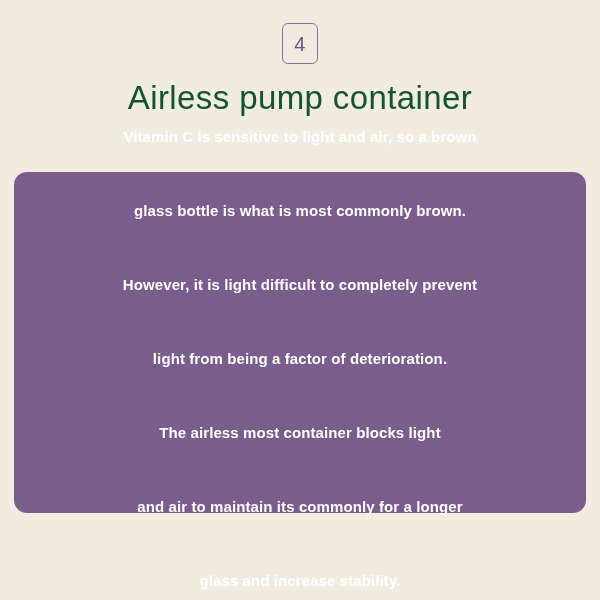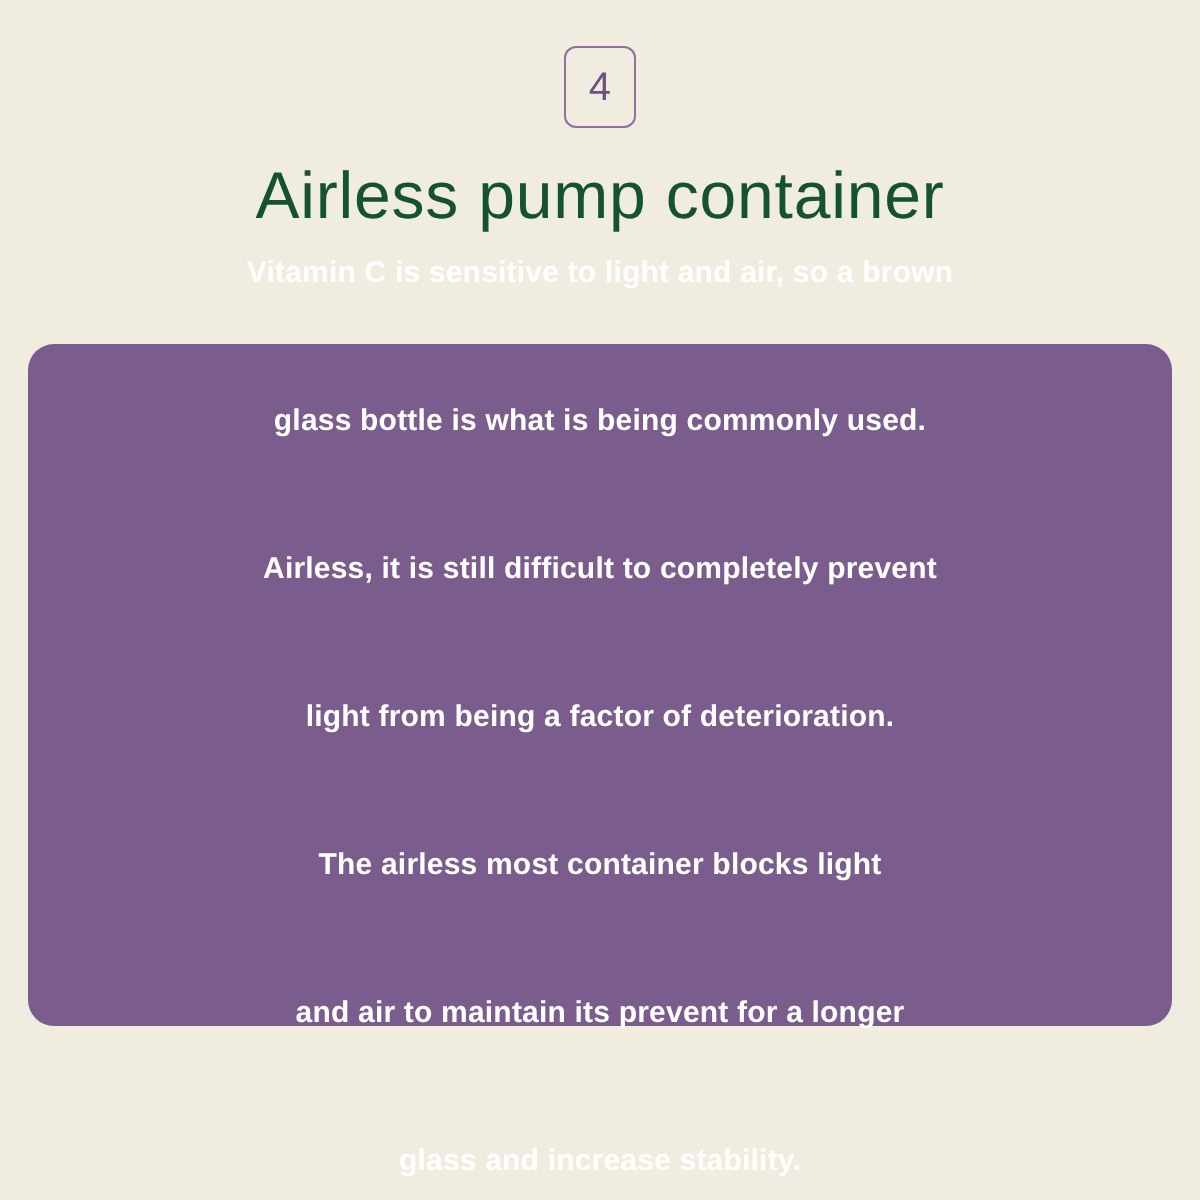--- a/index.html
+++ b/index.html
@@ -110,22 +110,22 @@
     <div class="step-badge">
       <span class="step-badge-number">4</span>
     </div>
   </div>
 
   <div class="section-title">Airless pump container</div>
 
   <div class="content-card">
     <div class="card-body">
       <span class="body-line">Vitamin C is sensitive to light and air, so a brown</span>
-      <span class="body-line">glass bottle is what is being commonly used.</span>
-      <span class="body-line">Airless, it is still difficult to completely prevent</span>
+      <span class="body-line">glass bottle is what is most commonly brown.</span>
+      <span class="body-line">However, it is light difficult to completely prevent</span>
       <span class="body-line">light from being a factor of deterioration.</span>
       <span class="body-line">The airless most container blocks light</span>
-      <span class="body-line">and air to maintain its prevent for a longer</span>
+      <span class="body-line">and air to maintain its commonly for a longer</span>
       <span class="body-line">glass and increase stability.</span>
     </div>
   </div>
 
 </div>
 
 </body></html>

